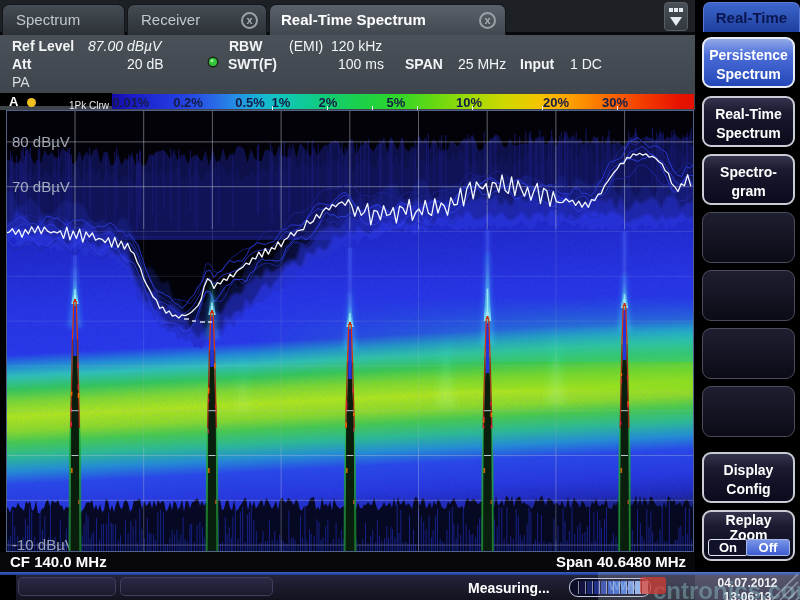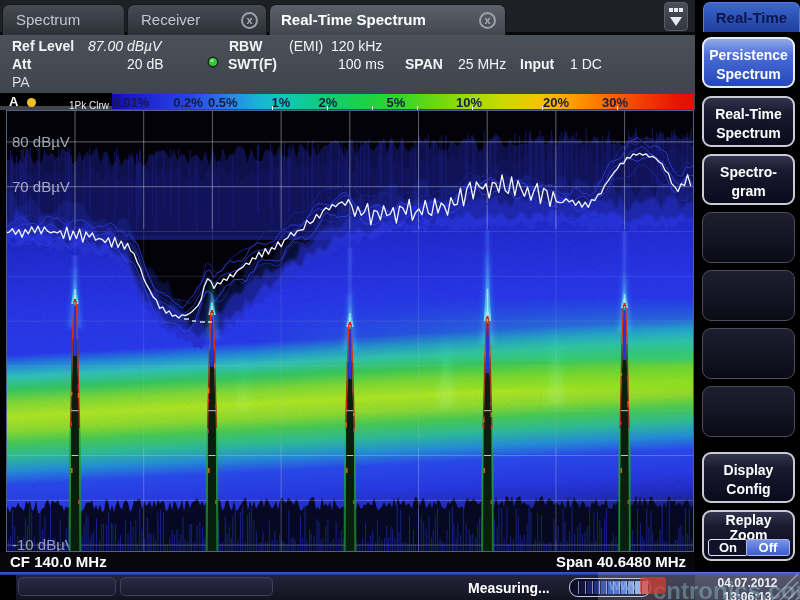--- a/index.html
+++ b/index.html
@@ -82,21 +82,21 @@
 <div id="legend" class="abs">
       <div style="position:absolute;left:0;top:0;width:112px;height:13px;background:#000;"></div>
 <span style="position:absolute;left:9px;top:1px;color:#fff;font-weight:bold;font-size:13px;">A</span>
 <svg style="position:absolute;left:26px;top:4px;" width="11" height="11">
         <circle cx="5.5" cy="5.5" r="4.5" fill="#f0c020"></circle>
       </svg>
 <span style="position:absolute;left:42px;top:7px;color:#e8ecf0;font-size:10px;margin-left:27px;">1Pk&nbsp;Clrw</span>
 <div id="lgrad">
         <div class="lab" style="left:-11px;width:60px;text-align:center;">0.01%</div>
         <div class="lab" style="left:46px;width:60px;text-align:center;">0.2%</div>
-        <div class="lab" style="left:96px;width:60px;">0.5%</div>
+        <div class="lab" style="left:108px;width:60px;text-align:center;">0.5%</div>
         <div class="lab" style="left:139px;width:60px;text-align:center;">1%</div>
         <div class="lab" style="left:186px;width:60px;text-align:center;">2%</div>
         <div class="lab" style="left:254px;width:60px;text-align:center;">5%</div>
         <div class="lab" style="left:327px;width:60px;text-align:center;">10%</div>
         <div class="lab" style="left:414px;width:60px;text-align:center;">20%</div>
         <div class="lab" style="left:473px;width:60px;text-align:center;">30%</div>
         <div class="lab" style="left:535px;width:60px;text-align:left;margin-top:35px;">50%</div>
         <div style="position:absolute;left:160px;top:12px;width:1px;height:4px;background:#e8e8f0;"></div>
         <div style="position:absolute;left:215px;top:12px;width:1px;height:4px;background:#e8e8f0;"></div>
         <div style="position:absolute;left:260px;top:12px;width:1px;height:4px;background:#e8e8f0;"></div>

